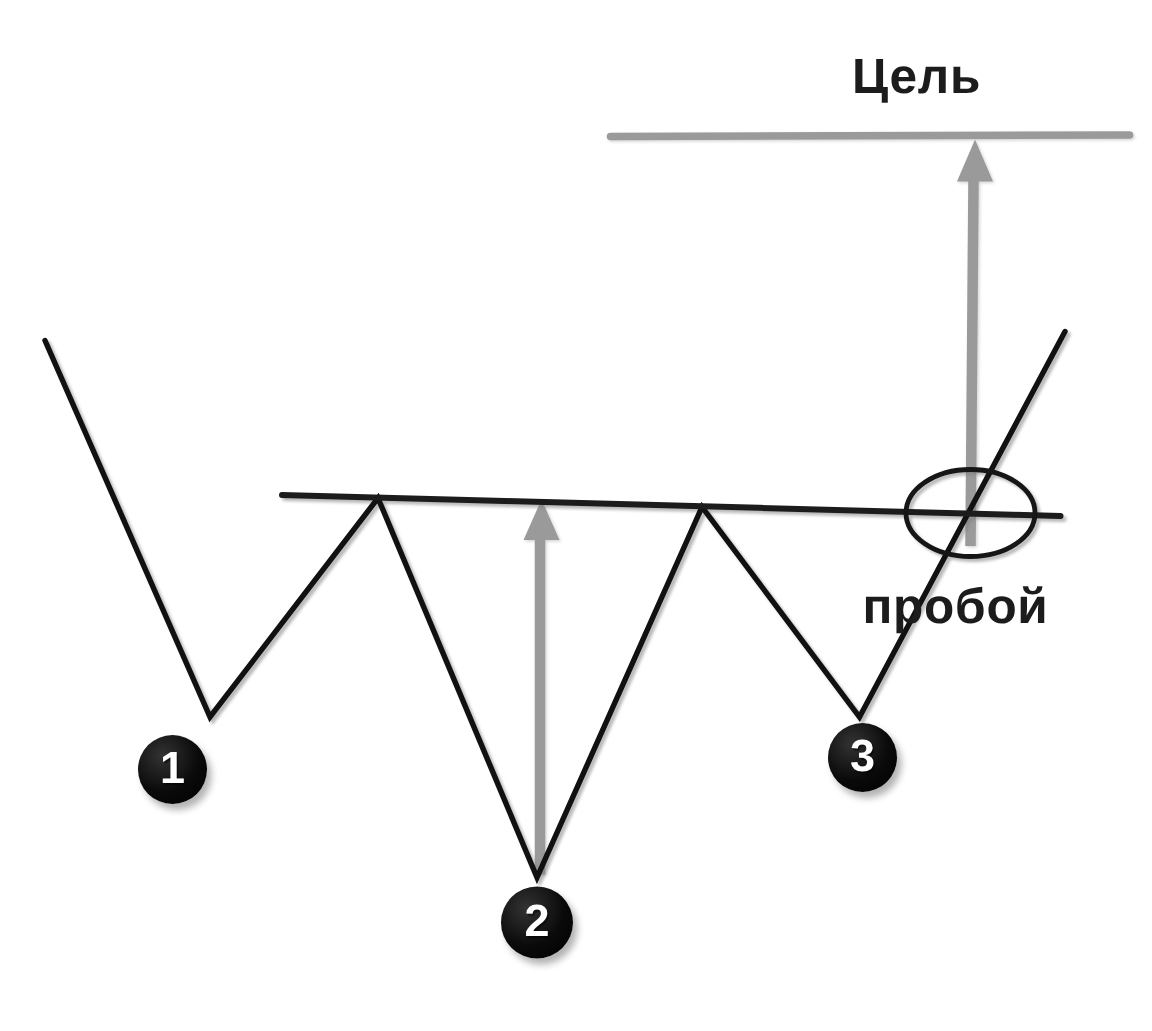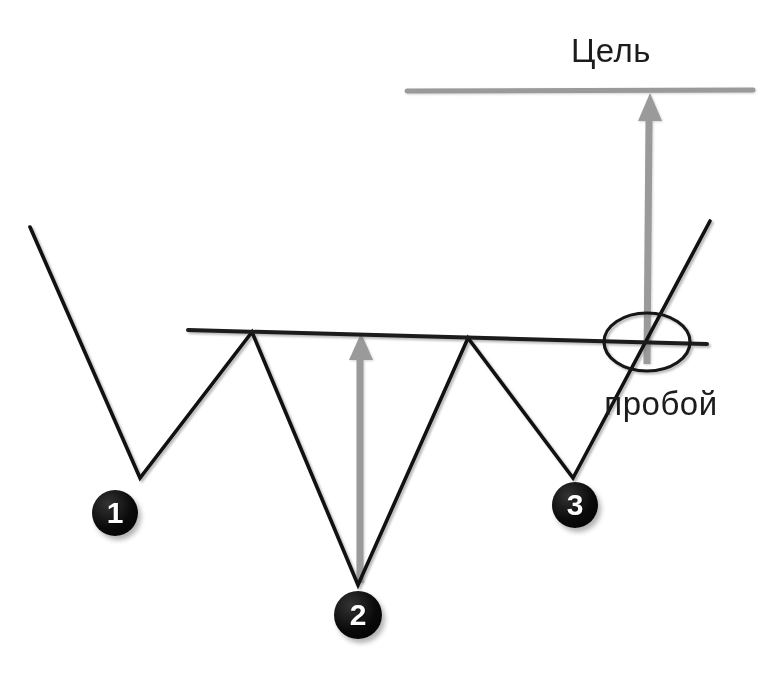--- a/index.html
+++ b/index.html
@@ -28,20 +28,21 @@
     filter: drop-shadow(1.5px 1.5px 1px rgba(160,160,160,0.45));
   }
   .label {
     position: absolute;
     transform: translateX(-50%);
     color: #1c1c1c;
     font-size: 33px;
     line-height: 1;
     white-space: nowrap;
     letter-spacing: 0.5px;
+    font-weight: bold;
   }
   .badge {
     position: absolute;
     width: 46px;
     height: 46px;
     border-radius: 50%;
     background: radial-gradient(circle at 35% 30%, #333333 0%, #0a0a0a 55%, #000000 100%);
     box-shadow: 3px 4px 5px rgba(0,0,0,0.30);
     color: #ffffff;
     font-size: 30px;
@@ -78,21 +79,21 @@
 
       <line x1="188" y1="330" x2="707" y2="344" stroke="#1c1c1c" stroke-width="4" stroke-linecap="round"></line>
 
       <ellipse cx="647" cy="342" rx="43" ry="29" fill="none" stroke="#161616" stroke-width="3.2"></ellipse>
     </g>
   </svg>
 
   <div class="label" style="left:611px; top:34px;">Цель</div>
 
 
-  <div class="label" style="left:661px; top:387px;">пробой</div>
+  <div class="label" style="left:637px; top:387px;">пробой</div>
 
   <div class="badge" style="left:92px; top:490px;">
     <span>1</span>
   </div>
 
   <div class="badge" style="left:334px; top:591px; width:48px; height:48px;">
     <span>2</span>
   </div>
 
   <div class="badge" style="left:552px; top:482px;">

